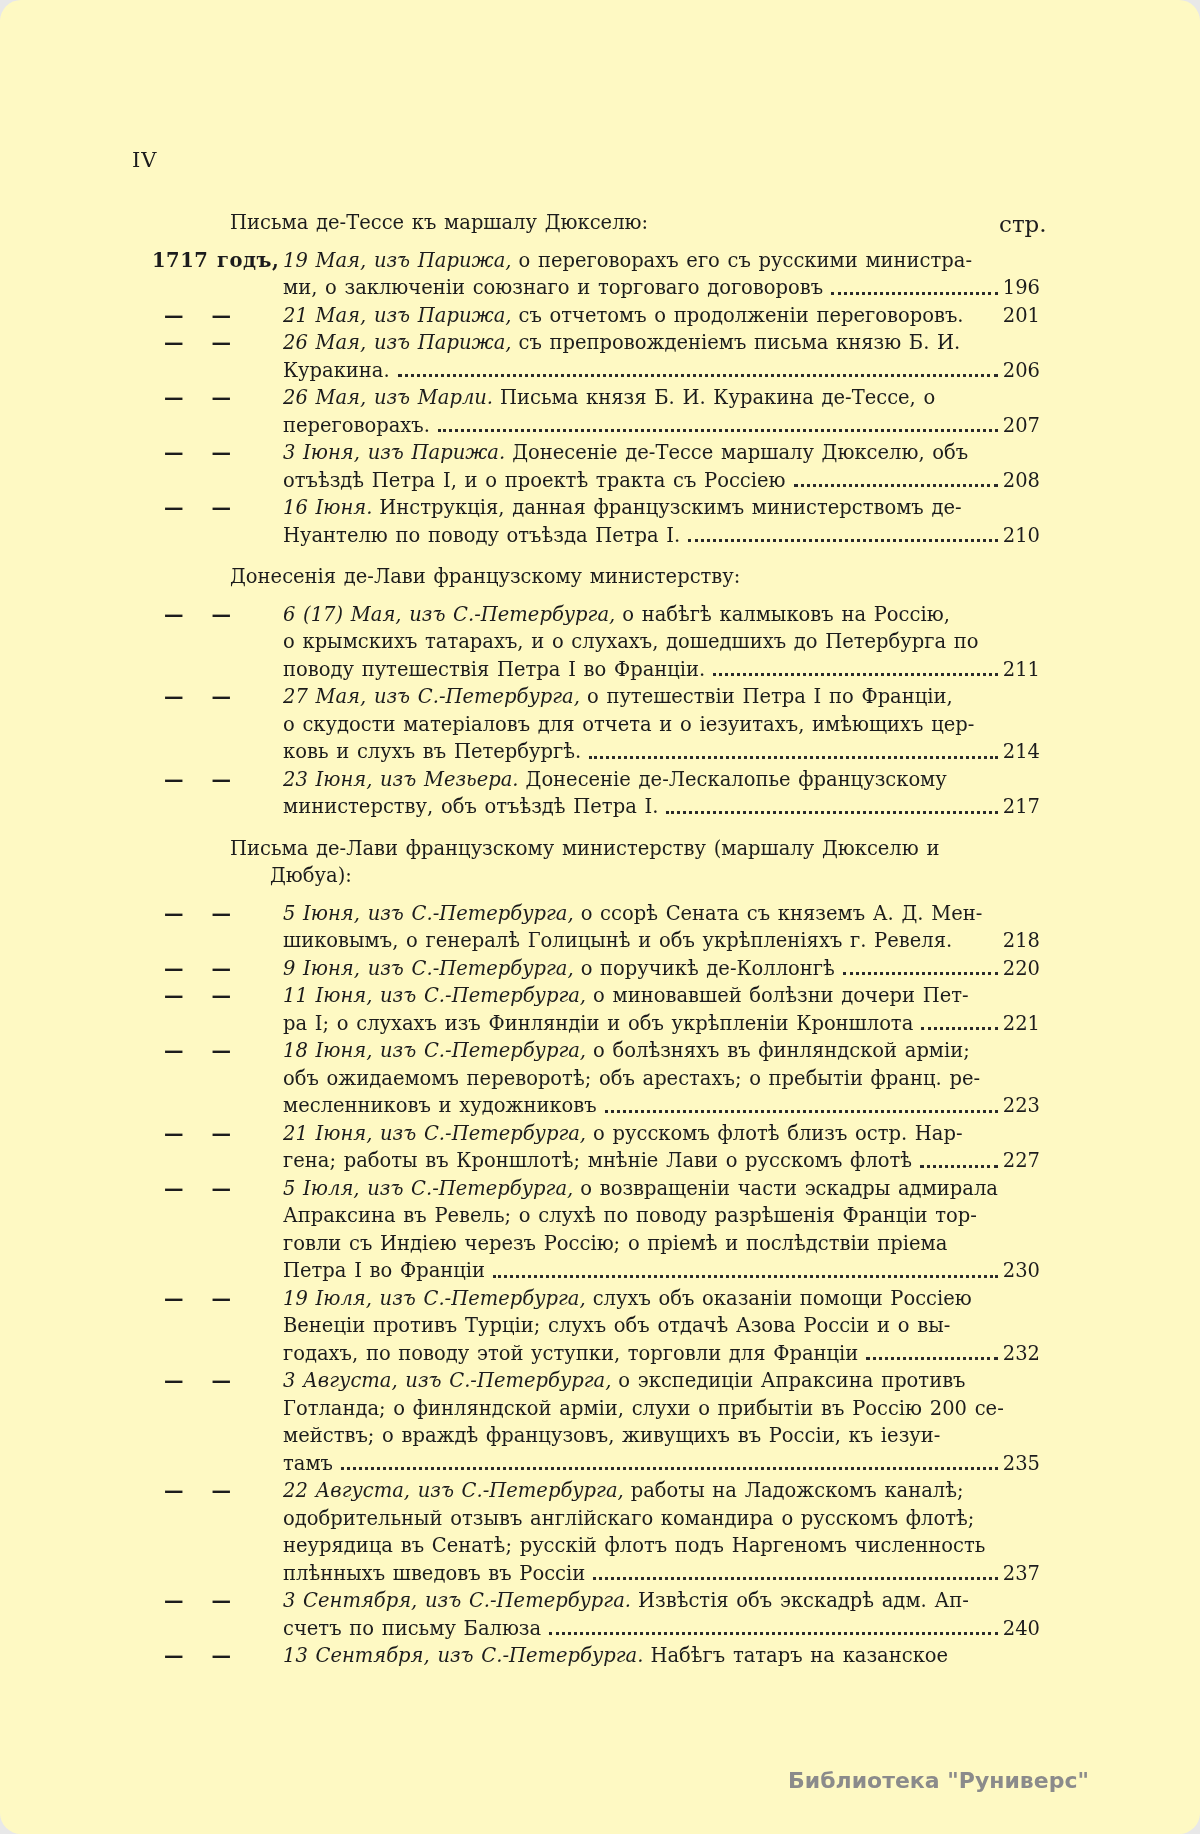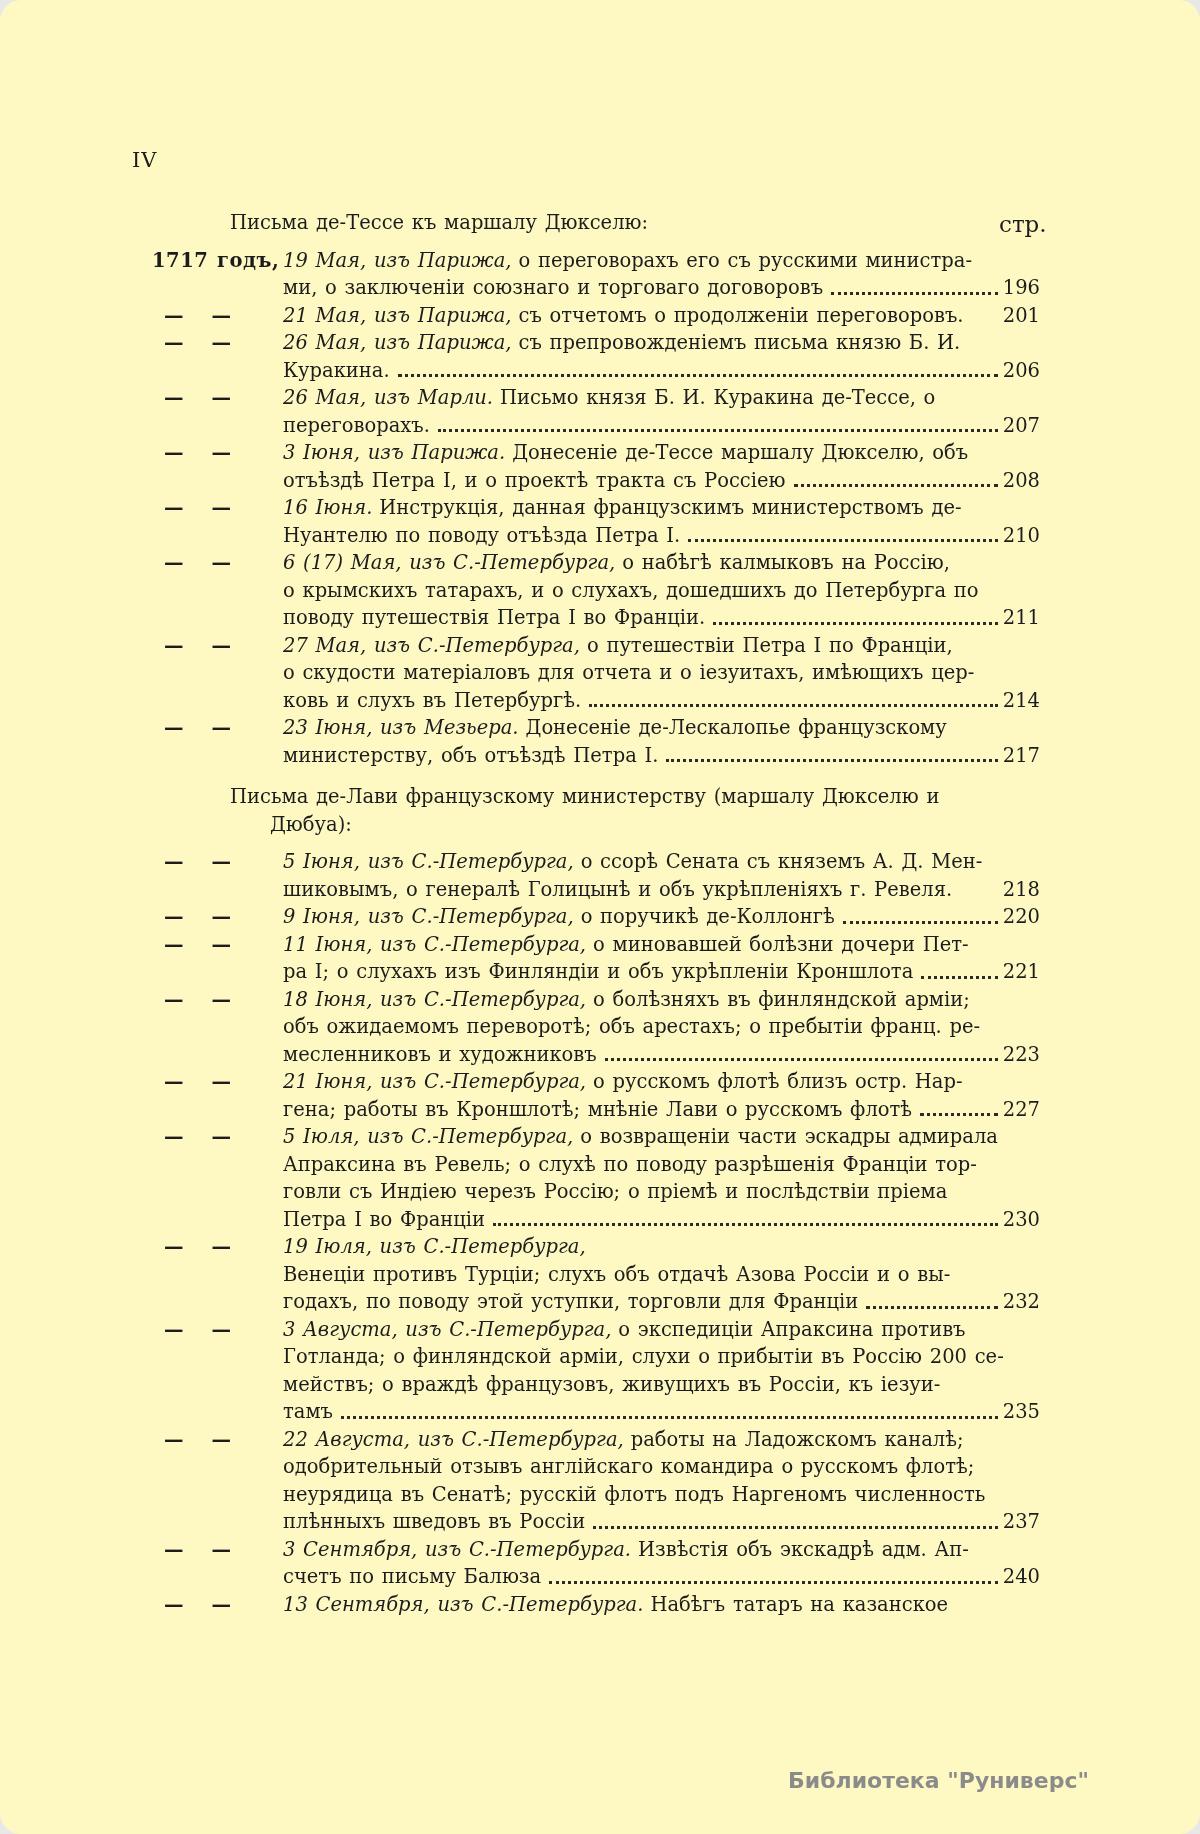--- a/index.html
+++ b/index.html
@@ -97,21 +97,21 @@
         </div>
         <div class="row">
           <span class="yearcol"></span>
           <span class="text">Куракина.</span>
           <span class="leader"></span>
           <span class="pagenum">206</span>
         </div>
         <div class="row">
           <span class="yearcol"><span class="dash d1">—</span><span class="dash d2">—</span></span>
           <span class="date">26 Мая, изъ Марли.</span>
-          <span class="text">Письмо князя Б. И. Куракина де-Тессе, о</span>
+          <span class="text">Письма князя Б. И. Куракина де-Тессе, о</span>
         </div>
         <div class="row">
           <span class="yearcol"></span>
           <span class="text">переговорахъ.</span>
           <span class="leader"></span>
           <span class="pagenum">207</span>
         </div>
         <div class="row">
           <span class="yearcol"><span class="dash d1">—</span><span class="dash d2">—</span></span>
           <span class="date">3 Іюня, изъ Парижа.</span>
@@ -129,20 +129,25 @@
           <span class="text">Инструкція, данная французскимъ министерствомъ де-</span>
         </div>
         <div class="row">
           <span class="yearcol"></span>
           <span class="text">Нуантелю по поводу отъѣзда Петра I.</span>
           <span class="leader"></span>
           <span class="pagenum">210</span>
         </div>
       </div>
       <div class="section">
+        <div class="hdr-block">
+          <div class="row hdr-row">
+            <span class="hdr-text">Донесенія де-Лави французскому министерству:</span>
+          </div>
+        </div>
         <div class="row">
           <span class="yearcol"><span class="dash d1">—</span><span class="dash d2">—</span></span>
           <span class="date">6 (17) Мая, изъ С.-Петербурга,</span>
           <span class="text">о набѣгѣ калмыковъ на Россію,</span>
         </div>
         <div class="row">
           <span class="yearcol"></span>
           <span class="text">о крымскихъ татарахъ, и о слухахъ, дошедшихъ до Петербурга по</span>
         </div>
         <div class="row">
@@ -257,20 +262,21 @@
         </div>
         <div class="row">
           <span class="yearcol"></span>
           <span class="text">Петра I во Франціи</span>
           <span class="leader"></span>
           <span class="pagenum">230</span>
         </div>
         <div class="row">
           <span class="yearcol"><span class="dash d1">—</span><span class="dash d2">—</span></span>
           <span class="date">19 Іюля, изъ С.-Петербурга,</span>
+          <span class="text">слухъ объ оказаніи помощи Россіею</span>
         </div>
         <div class="row">
           <span class="yearcol"></span>
           <span class="text">Венеціи противъ Турціи; слухъ объ отдачѣ Азова Россіи и о вы-</span>
         </div>
         <div class="row">
           <span class="yearcol"></span>
           <span class="text">годахъ, по поводу этой уступки, торговли для Франціи</span>
           <span class="leader"></span>
           <span class="pagenum">232</span>

